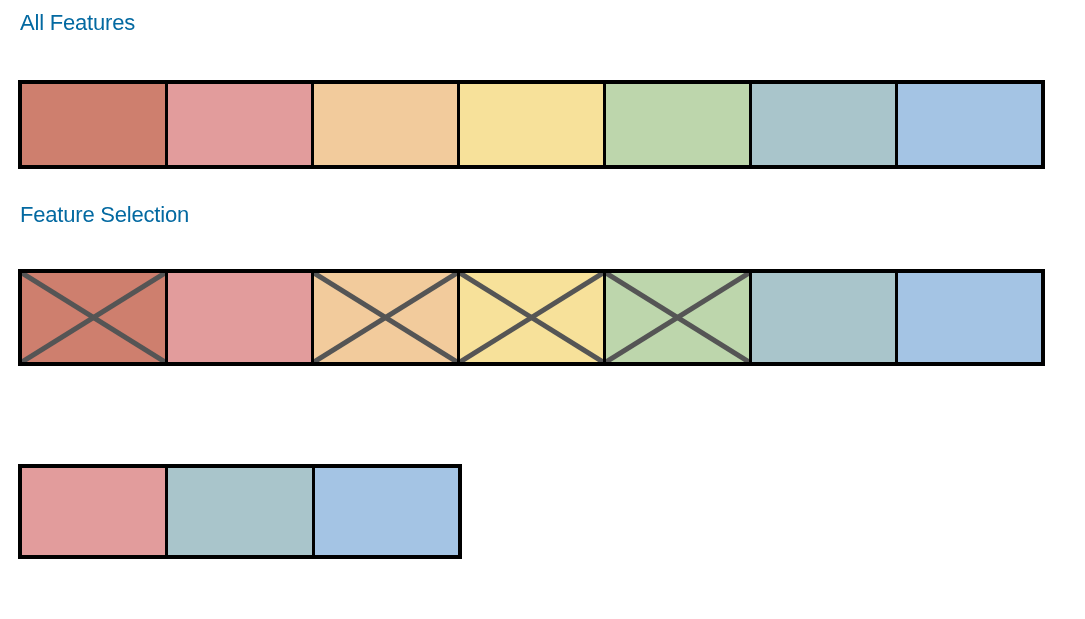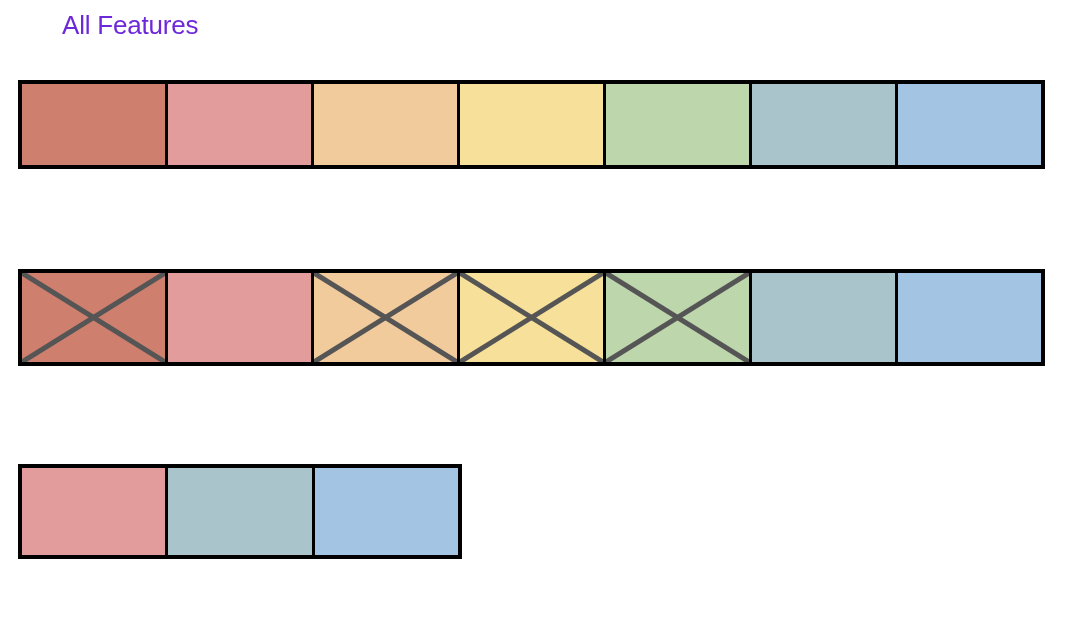--- a/index.html
+++ b/index.html
@@ -17,27 +17,26 @@
   }
   .stage {
     position: absolute;
     left: 0; top: 0;
     width: 1085px;
     height: 619px;
   }
   .section-title {
     position: absolute;
     font-family: "Liberation Sans", sans-serif;
-    font-size: 26px;
+    font-size: 22px;
     font-weight: 400;
     line-height: 1;
     letter-spacing: -0.2px;
-    color: #6d28d9;
+    color: #0369a1;
     white-space: nowrap;
-    margin-left: 42px;
   }
   .bar {
     position: absolute;
     display: flex;
     box-sizing: border-box;
     border: 4px solid #000000;
     background: #ffffff;
   }
   .cell {
     position: relative;
@@ -77,20 +76,21 @@
   <div class="bar" id="bar-all">
       <div class="cell" style="background: rgb(206, 127, 110);"></div>
       <div class="cell" style="background: rgb(226, 156, 156);"></div>
       <div class="cell" style="background: rgb(242, 203, 156);"></div>
       <div class="cell" style="background: rgb(247, 225, 154);"></div>
       <div class="cell" style="background: rgb(189, 214, 172);"></div>
       <div class="cell" style="background: rgb(169, 197, 203);"></div>
       <div class="cell" style="background: rgb(164, 196, 228);"></div>
     </div>
 
+  <div class="section-title" id="title-select">Feature Selection</div>
   <div class="bar" id="bar-select">
       <div class="cell" style="background: rgb(206, 127, 110);">
         <svg class="xmark" viewBox="0 0 100 100" preserveAspectRatio="none">
           <line x1="0" y1="0" x2="100" y2="100" stroke="#555555" stroke-width="5" vector-effect="non-scaling-stroke"></line>
           <line x1="100" y1="0" x2="0" y2="100" stroke="#555555" stroke-width="5" vector-effect="non-scaling-stroke"></line>
         </svg>
       </div>
       <div class="cell" style="background: rgb(226, 156, 156);"></div>
       <div class="cell" style="background: rgb(242, 203, 156);">
         <svg class="xmark" viewBox="0 0 100 100" preserveAspectRatio="none">

